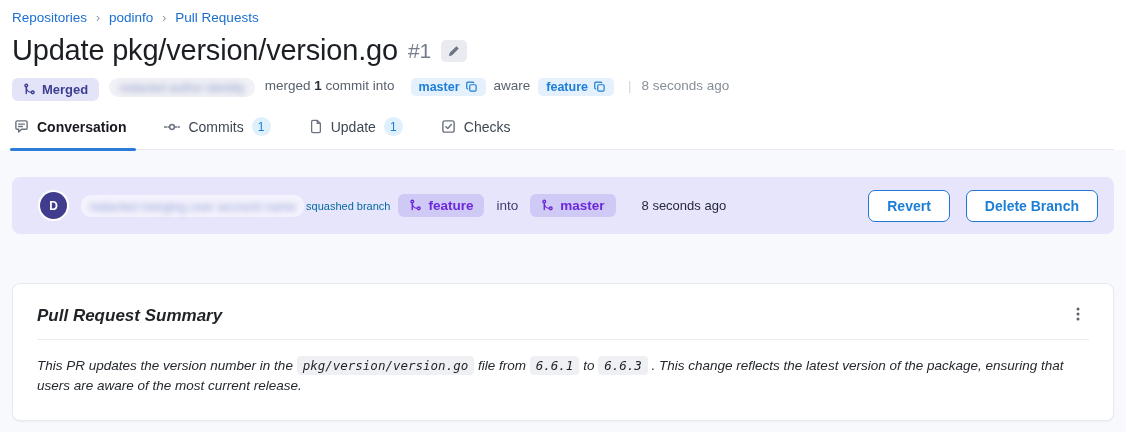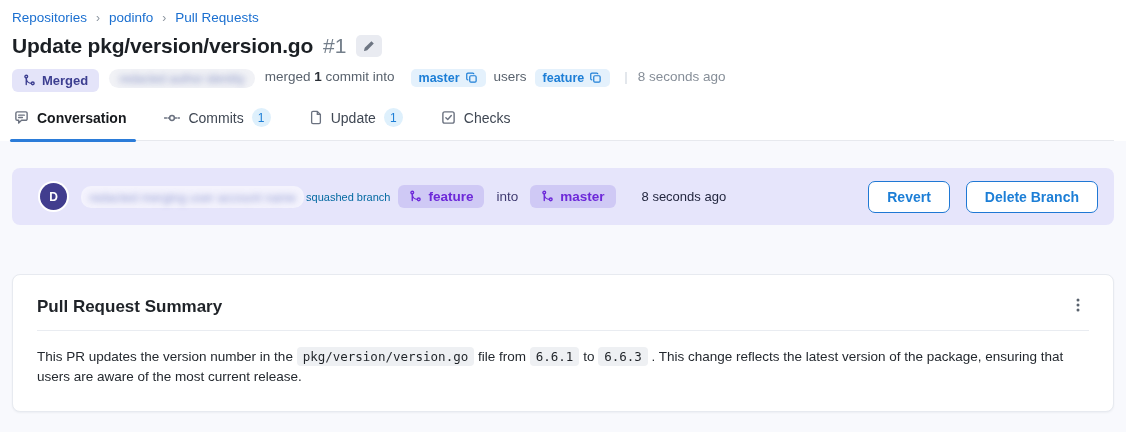--- a/index.html
+++ b/index.html
@@ -7,21 +7,21 @@
     font-family:"Liberation Sans", sans-serif; background:#ffffff; }
   .page { width:1126px; height:432px; display:flex; flex-direction:column; }
 
   
   .header { background:#ffffff; padding:10px 12px 0 12px; }
   .breadcrumb { display:flex; align-items:center; gap:9px; font-size:13.5px; }
   .breadcrumb a { color:#1a6fd0; text-decoration:none; cursor:pointer; }
   .crumb-sep { color:#8c959f; font-size:12px; }
 
   .title-row { display:flex; align-items:center; gap:10px; margin-top:9px; }
-  .pr-title { font-size:21px; font-weight:700; color:#1b1f24; letter-spacing:-0.2px; }
+  .pr-title { font-size:29px; font-weight:400; color:#1b1f24; letter-spacing:-0.2px; }
   .pr-number { font-size:21px; color:#747f8b; font-weight:400; }
   .edit-btn { width:26px; height:22px; border:none; border-radius:5px; background:#e9ebf1;
     display:flex; align-items:center; justify-content:center; color:#6d7582; cursor:pointer; }
 
   .status-row { display:flex; align-items:flex-start; margin-top:11px; font-size:13.5px; color:#59626d; }
   .merged-badge { display:inline-flex; align-items:center; gap:6px; padding:4px 11px;
     border-radius:6px; background:#e4e4f9; color:#3c3e90; font-weight:700; font-size:13px; }
   .redacted { display:inline-block; border-radius:10px; background:#f1f2f6; overflow:hidden;
     margin:0 10px; padding:2px 10px; user-select:none; }
   .redacted span { filter:blur(3px); color:#6b79b8; opacity:.75; font-size:12px; white-space:nowrap; }
@@ -58,21 +58,21 @@
   .into-text { color:#3f3a70; font-size:13.5px; margin:0 4px; }
   .branch-pill { display:inline-flex; align-items:center; gap:6px; padding:4px 11px; margin:0 8px;
     border-radius:6px; background:#cfc9f5; color:#6d28d9; font-weight:700; font-size:13.5px; cursor:pointer; }
   .banner-time { margin-left:18px; color:#23273f; font-size:13px; }
   .banner-spacer { flex:1; }
   .banner-btn { background:#ffffff; border:1.5px solid #1f78d4; color:#1c7ed6; font-weight:700;
     font-size:14px; font-family:"Liberation Sans",sans-serif; padding:7px 18px; border-radius:7px;
     cursor:pointer; margin-left:16px; }
 
   .summary-card { margin-top:49px; background:#ffffff; border:1px solid #e7eaf0; border-radius:8px;
-    box-shadow:0 1px 2px rgba(20,30,60,.05); padding:20px 24px 24px 24px; }
+    box-shadow:0 1px 2px rgba(20,30,60,.05); padding:20px 24px 24px 24px;font-style:italic; }
   .card-head { display:flex; align-items:flex-start; justify-content:space-between; }
   .card-title { font-size:17px; font-weight:700; color:#1f2328; padding-top:2px; }
   .kebab-btn { background:none; border:none; color:#59626d; cursor:pointer; padding:2px 4px; display:flex; }
   .card-divider { height:1px; background:#e9ecf1; margin-top:13px; }
   .card-body { margin-top:16px; font-size:13.5px; line-height:20px; color:#24292f; max-width:1040px; }
   .card-body .code { font-family:"DejaVu Sans Mono", monospace; font-size:12.5px; background:#eef0f3;
     padding:2px 6px; border-radius:4px; color:#1f2328; white-space:nowrap; }
 
   svg { display:block; }
 </style>
@@ -122,21 +122,21 @@
       </span>
       <span class="branch-chip">
         <span>master</span>
         <span class="chip-copy">
           <svg width="12" height="12" viewBox="0 0 16 16" fill="none" stroke="currentColor" stroke-width="1.6">
               <rect x="5" y="5" width="8.5" height="8.5" rx="1.5"></rect>
               <path d="M3 10.5H2.5A1.5 1.5 0 0 1 1 9V3A1.5 1.5 0 0 1 2.5 1.5H9A1.5 1.5 0 0 1 10.5 3"></path>
             </svg>
         </span>
       </span>
-      <span>users</span>
+      <span>aware</span>
       <span class="branch-chip">
         <span>feature</span>
         <span class="chip-copy">
           <svg width="12" height="12" viewBox="0 0 16 16" fill="none" stroke="currentColor" stroke-width="1.6">
               <rect x="5" y="5" width="8.5" height="8.5" rx="1.5"></rect>
               <path d="M3 10.5H2.5A1.5 1.5 0 0 1 1 9V3A1.5 1.5 0 0 1 2.5 1.5H9A1.5 1.5 0 0 1 10.5 3"></path>
             </svg>
         </span>
       </span>
       <span class="pipe">|</span>

